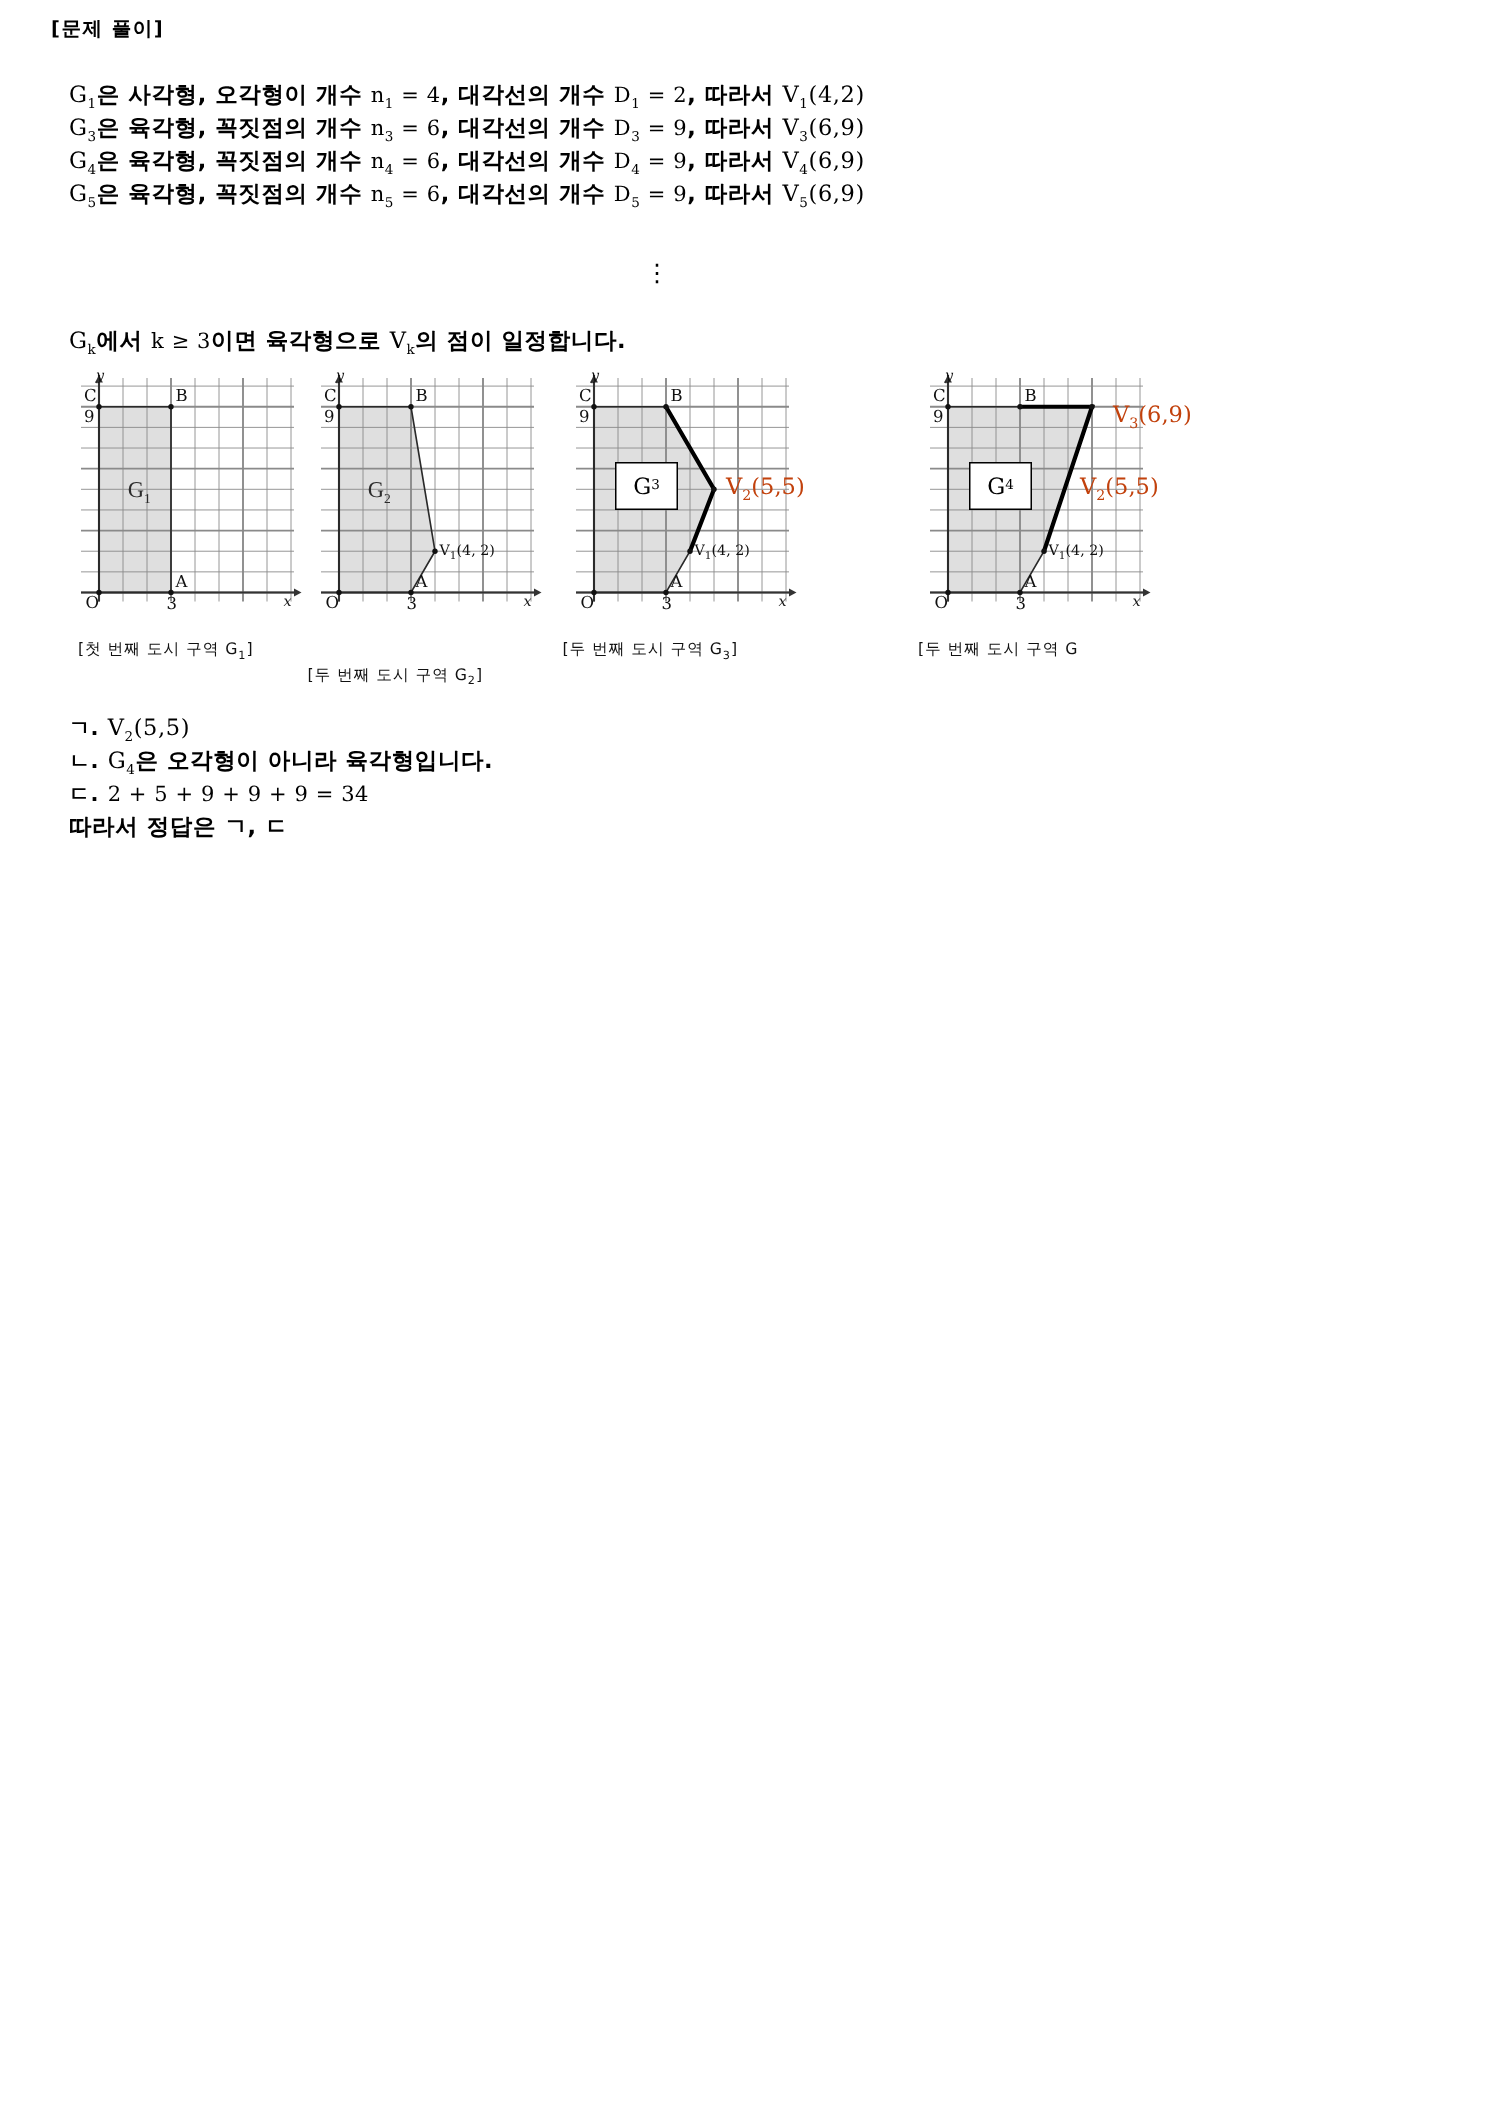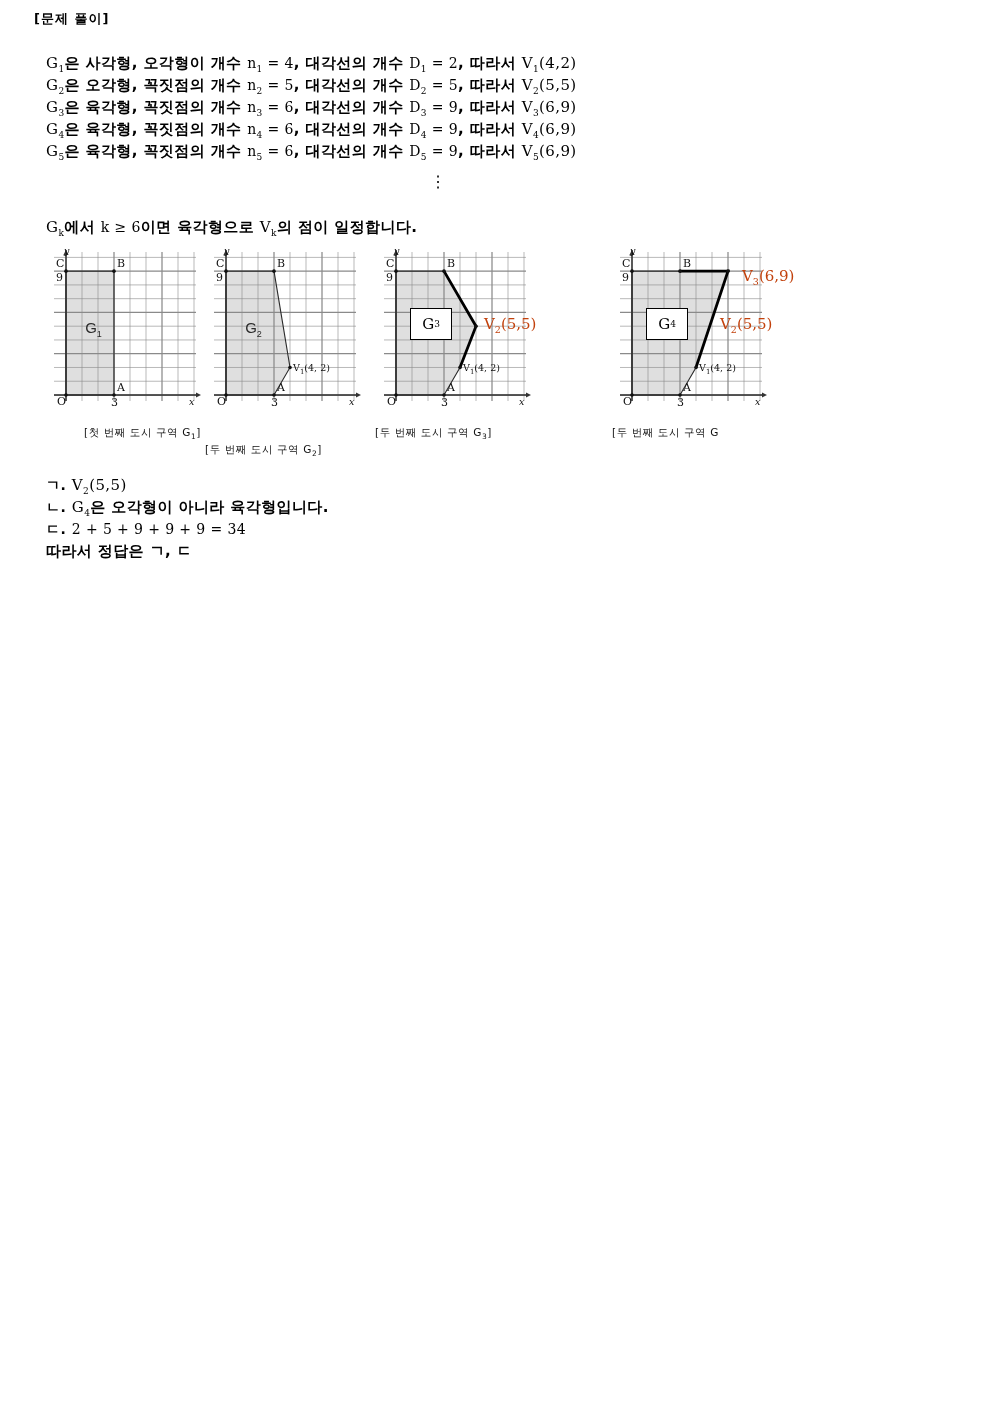--- a/index.html
+++ b/index.html
@@ -61,21 +61,21 @@
   
   .gbox{
     position:absolute;background:#ffffff;border:1.3px solid #000;
     font-family:"DejaVu Serif","Liberation Serif",serif;font-size:15px;
     display:flex;align-items:center;justify-content:center;
     line-height:1;
   }
   .gbox sub{font-size:9px;}
   .gplain{
     position:absolute;
-    font-family:Liberation Sans, sans-serif;font-size:15px;
+    font-family:Liberation Serif, serif;font-size:15px;
     line-height:1;color:#2b2b2b;
   }
   .gplain sub{font-size:9px;}
   .vlab{
     position:absolute;white-space:nowrap;
     font-family:"DejaVu Serif","Liberation Serif",serif;
     font-size:15px;color:#c2410c;line-height:1;
   }
   .vlab sub{font-size:9.5px;}
   .vlab.small{font-size:9.5px;color:#111;}
@@ -93,30 +93,29 @@
 </style>
 </head>
 <body>
 
 <div class="page">
 
   <div class="title">[문제 풀이]</div>
 
   <div class="lines" id="solution-lines">
       <div class="line"><span class="vsym">G<sub>1</sub></span><span>은 사각형, 오각형이 개수</span> <span class="math">n<sub>1</sub> = 4</span><span>, 대각선의 개수</span> <span class="math">D<sub>1</sub> = 2</span><span>, 따라서</span> <span class="vsym">V<sub>1</sub>(4,2)</span></div>
-      <div class="line"><span class="vsym">G<sub>2</sub></span><span>은 오각형, 꼭짓점의 개수</span> <span class="math">n<sub>2</sub> = 5</span><span>, 대각선의 개수</span> <span class="math">D<sub>2</sub> = 5</span><span>, 따라서</span> <span class="vsym">V<sub>2</sub>(5,5)</span></div>
       <div class="line"><span class="vsym">G<sub>3</sub></span><span>은 육각형, 꼭짓점의 개수</span> <span class="math">n<sub>3</sub> = 6</span><span>, 대각선의 개수</span> <span class="math">D<sub>3</sub> = 9</span><span>, 따라서</span> <span class="vsym">V<sub>3</sub>(6,9)</span></div>
       <div class="line"><span class="vsym">G<sub>4</sub></span><span>은 육각형, 꼭짓점의 개수</span> <span class="math">n<sub>4</sub> = 6</span><span>, 대각선의 개수</span> <span class="math">D<sub>4</sub> = 9</span><span>, 따라서</span> <span class="vsym">V<sub>4</sub>(6,9)</span></div>
       <div class="line"><span class="vsym">G<sub>5</sub></span><span>은 육각형, 꼭짓점의 개수</span> <span class="math">n<sub>5</sub> = 6</span><span>, 대각선의 개수</span> <span class="math">D<sub>5</sub> = 9</span><span>, 따라서</span> <span class="vsym">V<sub>5</sub>(6,9)</span></div>
     </div>
   <div class="dots">⋮</div>
 
   <div class="statement">
     <span class="vsym"><span>G</span><sub>k</sub></span><span>에서</span>
-    <span class="math">k ≥ 6</span><span>이면 육각형으로</span>
+    <span class="math">k ≥ 3</span><span>이면 육각형으로</span>
     <span class="vsym"><span>V</span><sub>k</sub></span><span>의 점이 일정합니다.</span>
   </div>
 
   <div class="figs" id="figures">
       <div class="fig" style="left: 52px;">
         <div class="plot" style="width: 150px; height: 165px;">
           <svg width="150" height="165">
             <polygon points="14,147 62,147 62,23.159999999999997 14,23.159999999999997" fill="#d9d9d9" fill-opacity="0.85" stroke="none"></polygon>
             <line x1="14" x2="14" y1="4" y2="153" stroke="#8a8a8a" stroke-width="1.25"></line>
             <line x1="30" x2="30" y1="4" y2="153" stroke="#8a8a8a" stroke-width="0.6"></line>
@@ -151,21 +150,21 @@
           <div class="axlab" style="left: 12px; top: -2px;">y</div>
           <div class="axlab" style="left: 137px; top: 149px;">x</div>
           <div class="ptlab" style="left: 5px; top: 148px;">O</div>
           <div class="ptlab" style="left: 59px; top: 149px;">3</div>
           <div class="ptlab" style="left: 4px; top: 24.16px;">9</div>
           <div class="ptlab" style="left: 65px; top: 134px;">A</div>
           <div class="ptlab" style="left: 65px; top: 10.16px;">B</div>
           <div class="ptlab" style="left: 4px; top: 10.16px;">C</div>
           <div class="gplain" style="left: 33.2px; top: 72.2px;">G<sub>1</sub></div>
         </div>
-        <div class="caption" style="left: 0px; top: 178px; margin-left: 32px;">[첫 번째 도시 구역 G<sub>1</sub>]</div>
+        <div class="caption" style="left: 0px; top: 178px;">[첫 번째 도시 구역 G<sub>1</sub>]</div>
       </div>
       <div class="fig" style="left: 212px;">
         <div class="plot" style="width: 150px; height: 165px;">
           <svg width="150" height="165">
             <polygon points="14,147 62,147 78,119.48 62,23.159999999999997 14,23.159999999999997" fill="#d9d9d9" fill-opacity="0.85" stroke="none"></polygon>
             <line x1="14" x2="14" y1="4" y2="153" stroke="#8a8a8a" stroke-width="1.25"></line>
             <line x1="30" x2="30" y1="4" y2="153" stroke="#8a8a8a" stroke-width="0.6"></line>
             <line x1="46" x2="46" y1="4" y2="153" stroke="#8a8a8a" stroke-width="0.6"></line>
             <line x1="62" x2="62" y1="4" y2="153" stroke="#8a8a8a" stroke-width="1.25"></line>
             <line x1="78" x2="78" y1="4" y2="153" stroke="#8a8a8a" stroke-width="0.6"></line>

